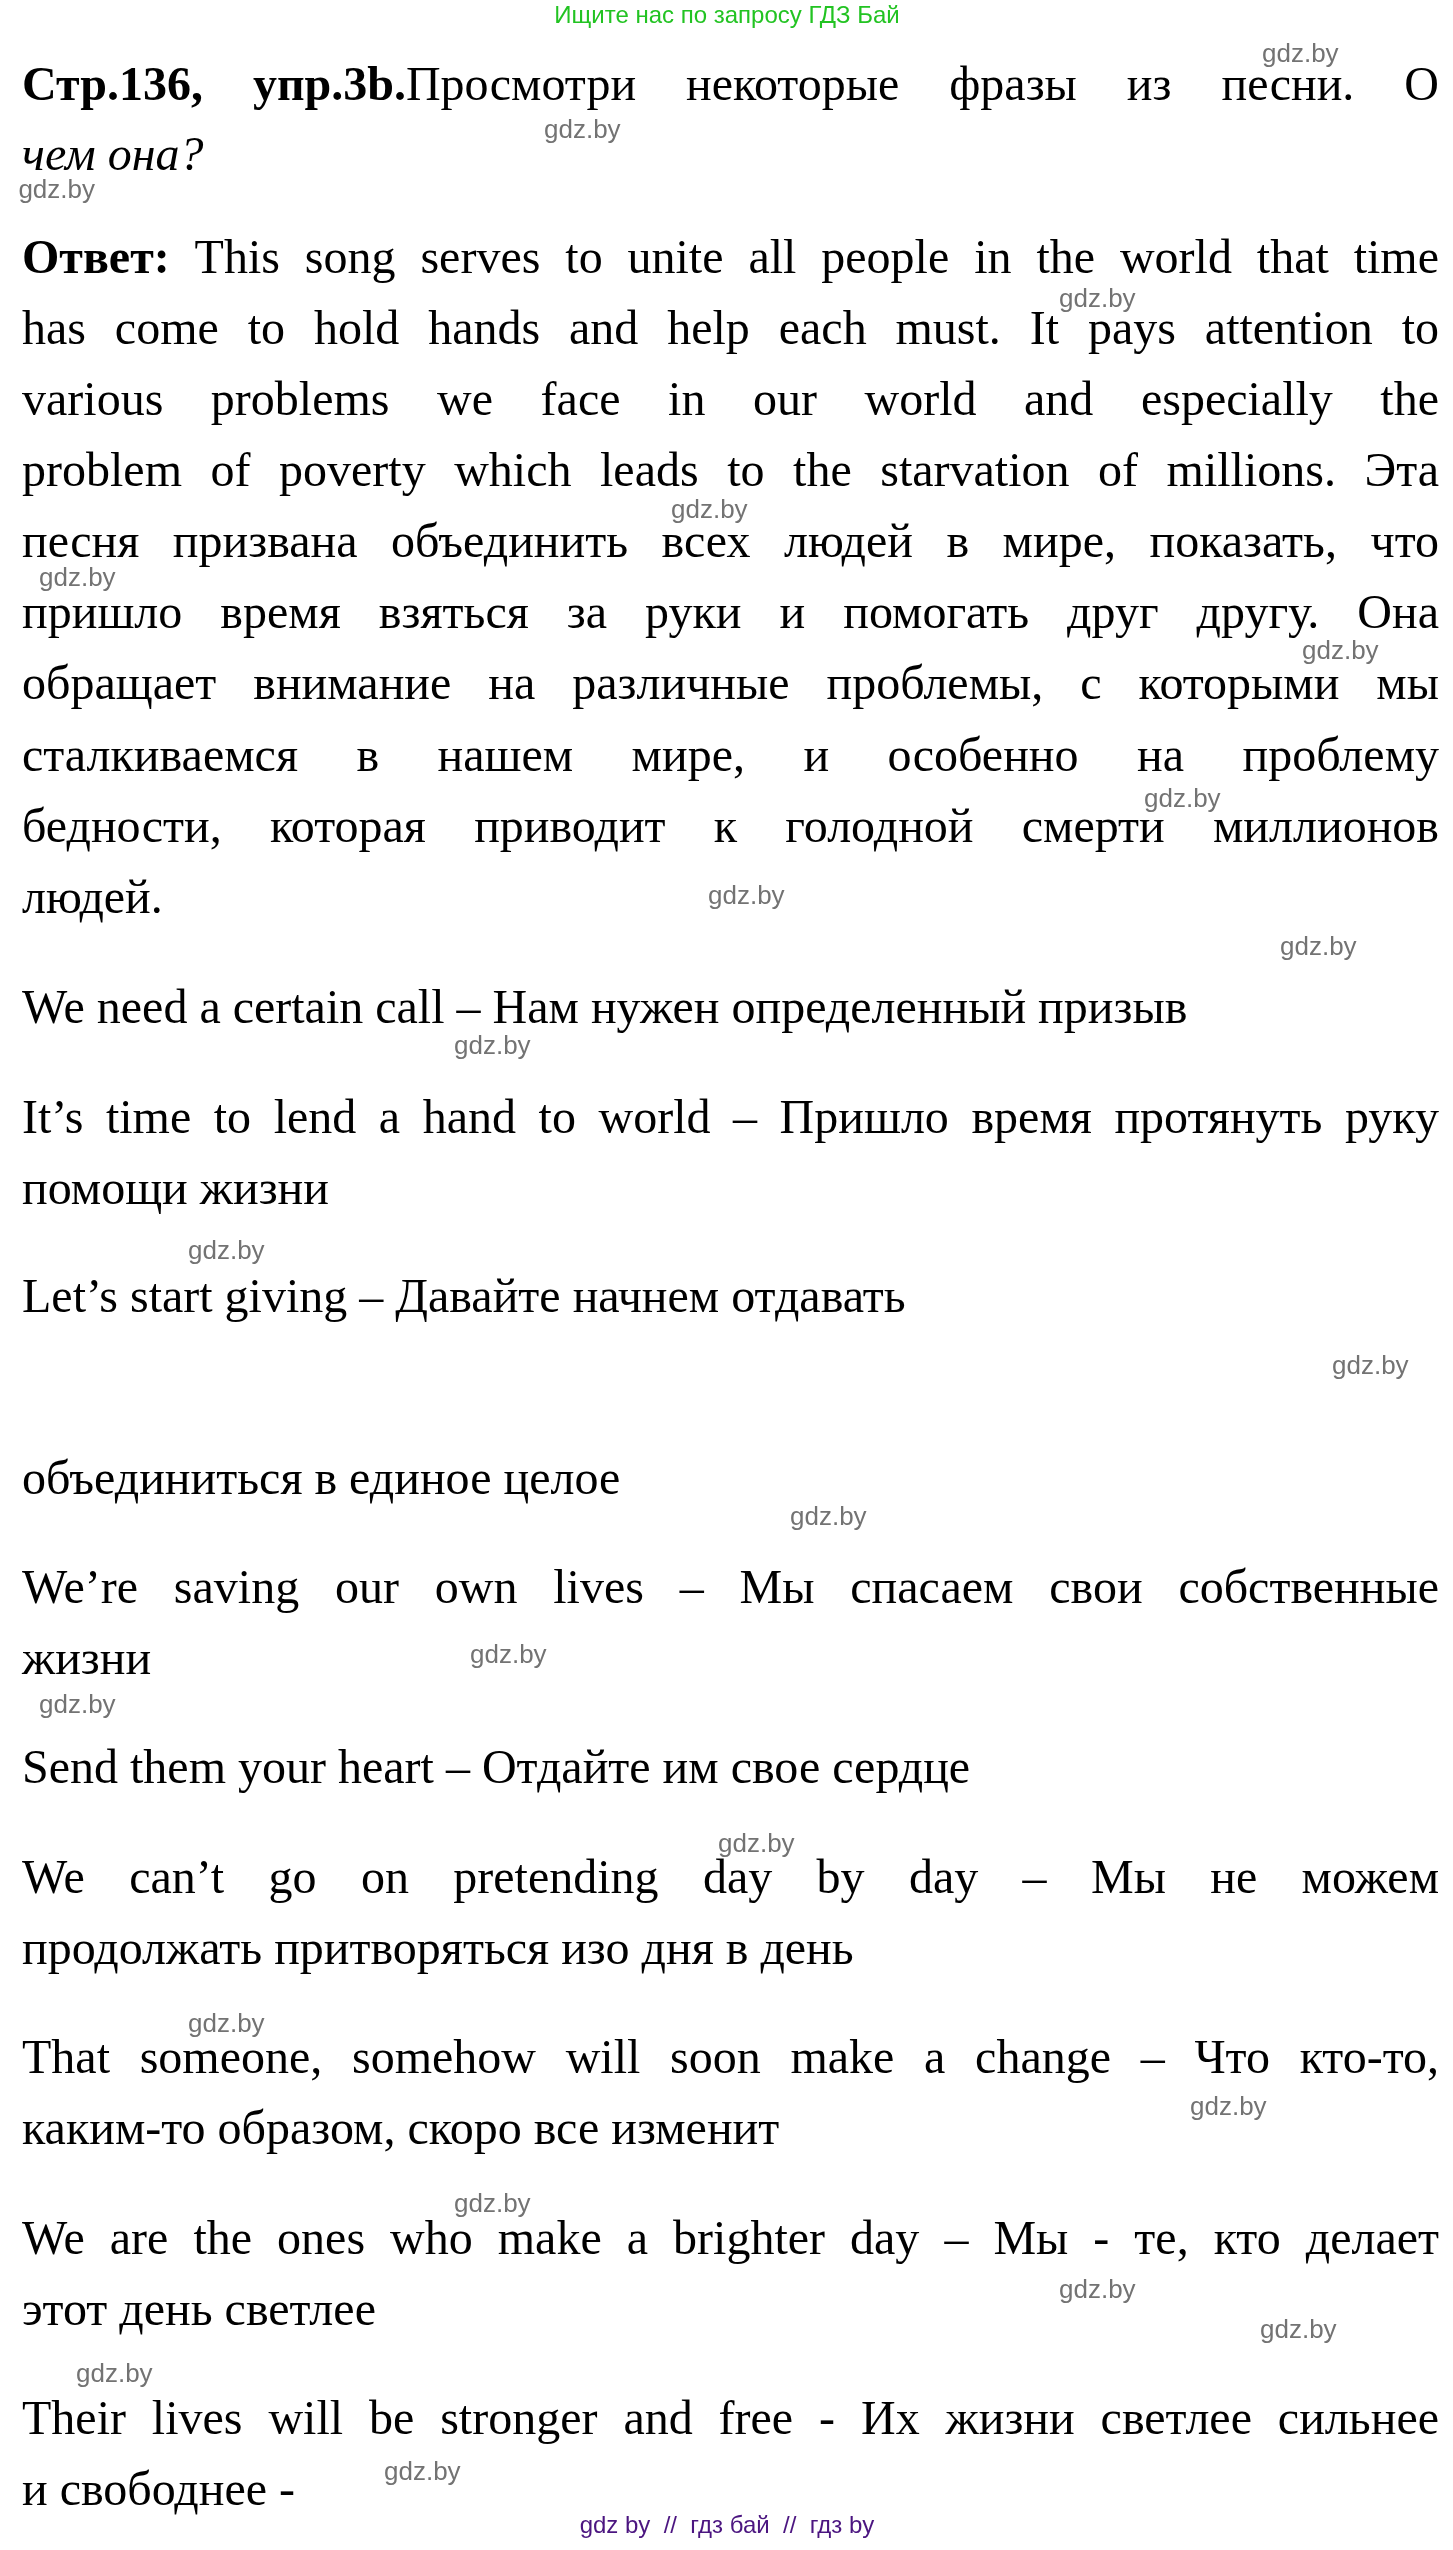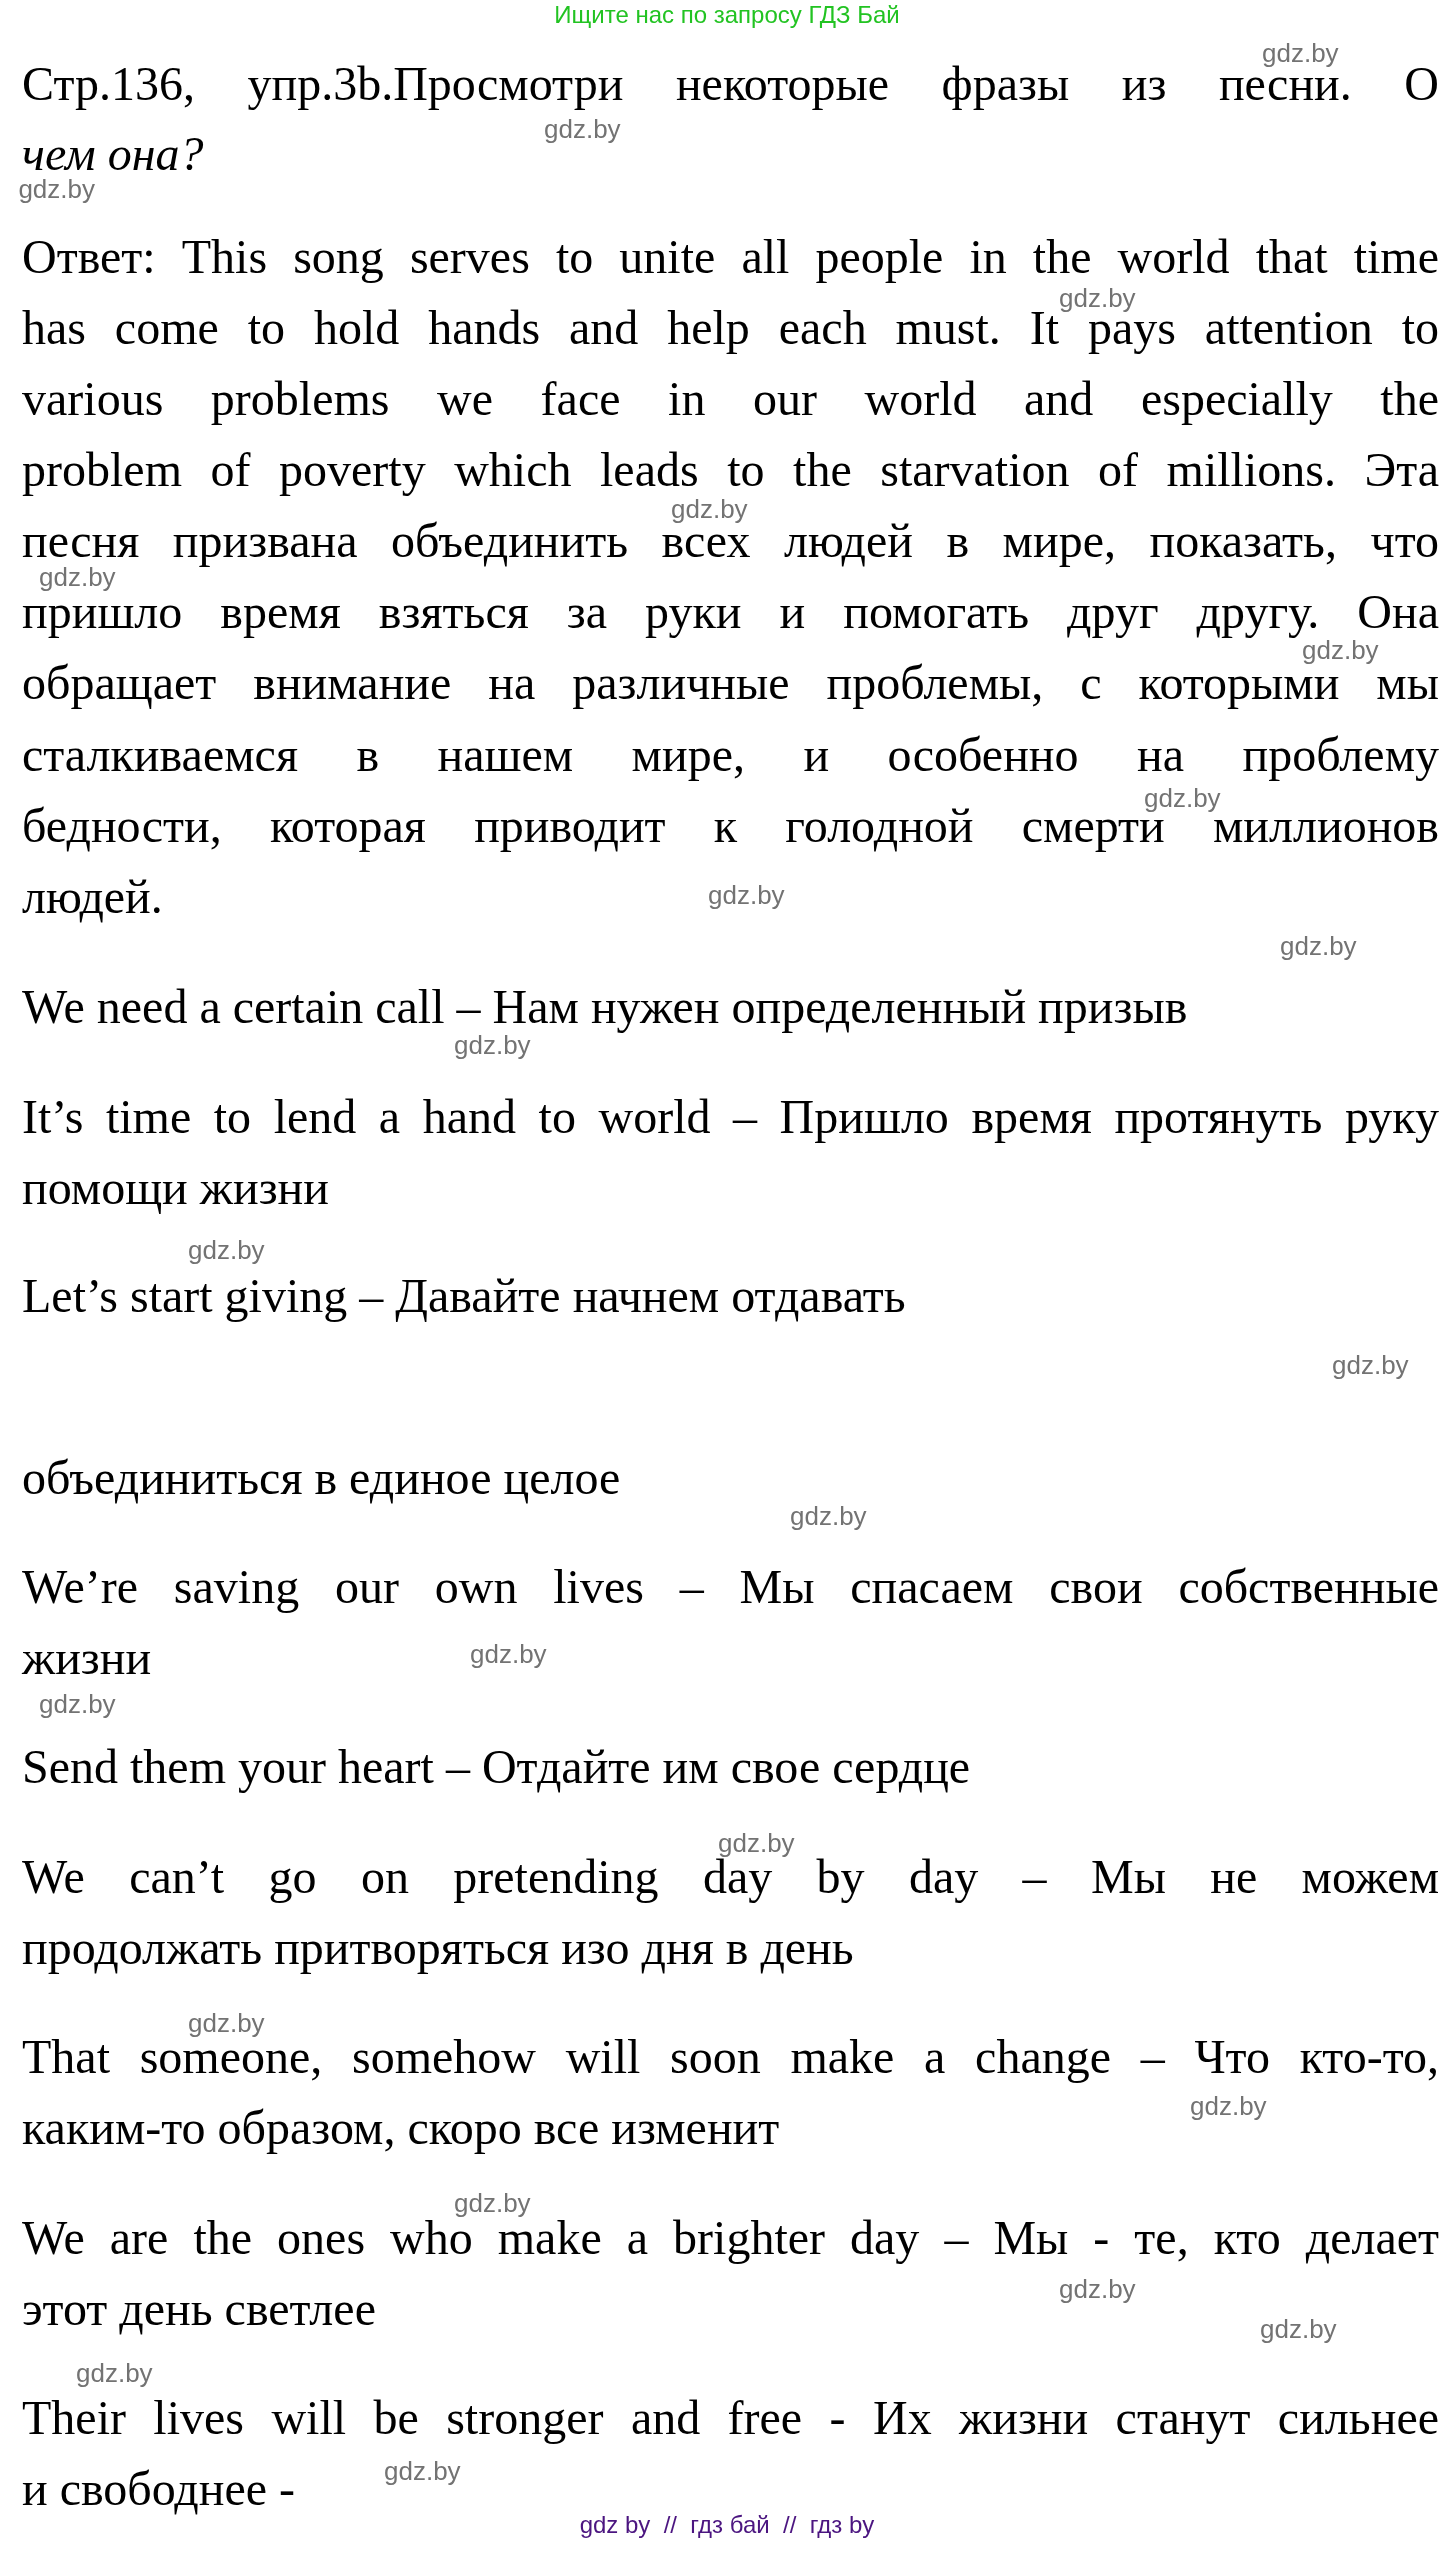--- a/index.html
+++ b/index.html
@@ -9,21 +9,21 @@
     position: absolute; top: 0; left: 0; width: 1454px; text-align: center;
     font-family: "Liberation Sans", sans-serif; font-size: 24px; color: #22c322;
     line-height: 29.5px;
   }
   .txt {
     position: absolute; left: 22px; width: 1417px;
     font-family: "Liberation Serif", serif; font-size: 48px; color: #000;
     line-height: 71px; white-space: nowrap;
   }
   .just { text-align: justify; text-align-last: justify; white-space: normal; }
-  .bold { font-weight: normal; }
+  .bold { font-weight: bold; }
   .wm {
     position: absolute; font-family: "Liberation Sans", sans-serif; font-size: 26px;
     color: #737373; line-height: 28px;
   }
   .footer {
     position: absolute; left: 0; width: 1454px; top: 2511px; text-align: center;
     font-family: "Liberation Sans", sans-serif; font-size: 24px; color: #4b1580;
   }
 </style>
 </head>
@@ -63,21 +63,21 @@
 
   <div class="txt just" style="top:1841px;">We can’t go on pretending day by day – Мы не можем</div>
   <div class="txt" style="top:1912px;">продолжать притворяться изо дня в день</div>
 
   <div class="txt just" style="top:2021px;">That someone, somehow will soon make a change – Что кто-то,</div>
   <div class="txt" style="top:2092px;">каким-то образом, скоро все изменит</div>
 
   <div class="txt just" style="top:2202px;">We are the ones who make a brighter day – Мы - те, кто делает</div>
   <div class="txt" style="top:2273px;">этот день светлее</div>
 
-  <div class="txt just" style="top:2382px;">Their lives will be stronger and free - Их жизни станут сильнее</div>
+  <div class="txt just" style="top:2382px;">Their lives will be stronger and free - Их жизни светлее сильнее</div>
   <div class="txt" style="top:2453px;">и свободнее -</div>
 
   <div class="wm" style="left:1262px; top:39px;">gdz.by</div>
   <div class="wm" style="left:544px; top:115px;">gdz.by</div>
   <div class="wm" style="left:18.4px; top:175px;">gdz.by</div>
   <div class="wm" style="left:1059px; top:284px;">gdz.by</div>
   <div class="wm" style="left:671px; top:495px;">gdz.by</div>
   <div class="wm" style="left:39px; top:563px;">gdz.by</div>
   <div class="wm" style="left:1302px; top:636px;">gdz.by</div>
   <div class="wm" style="left:1144px; top:784px;">gdz.by</div>

